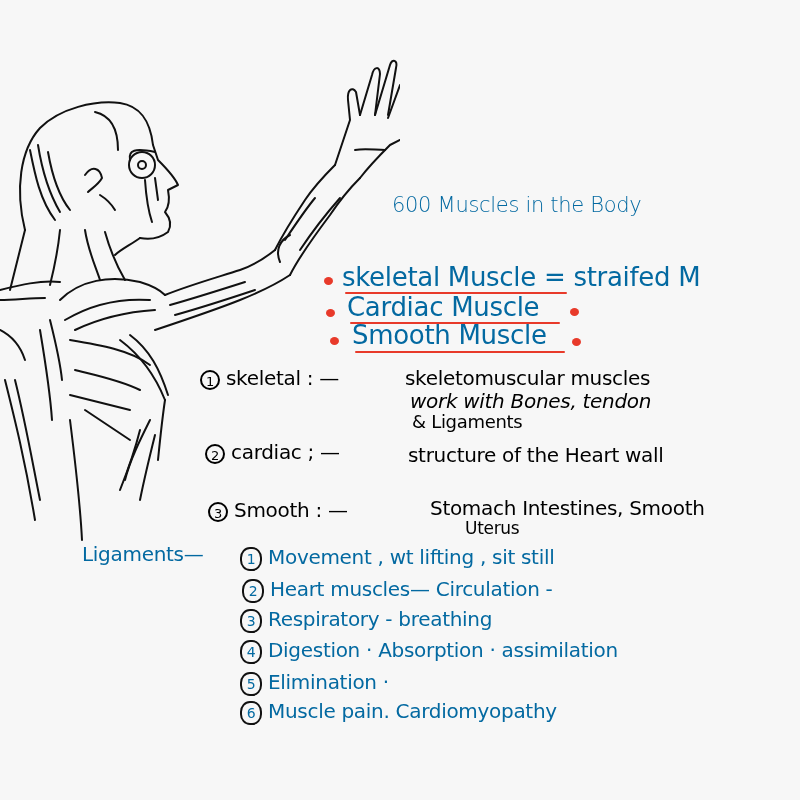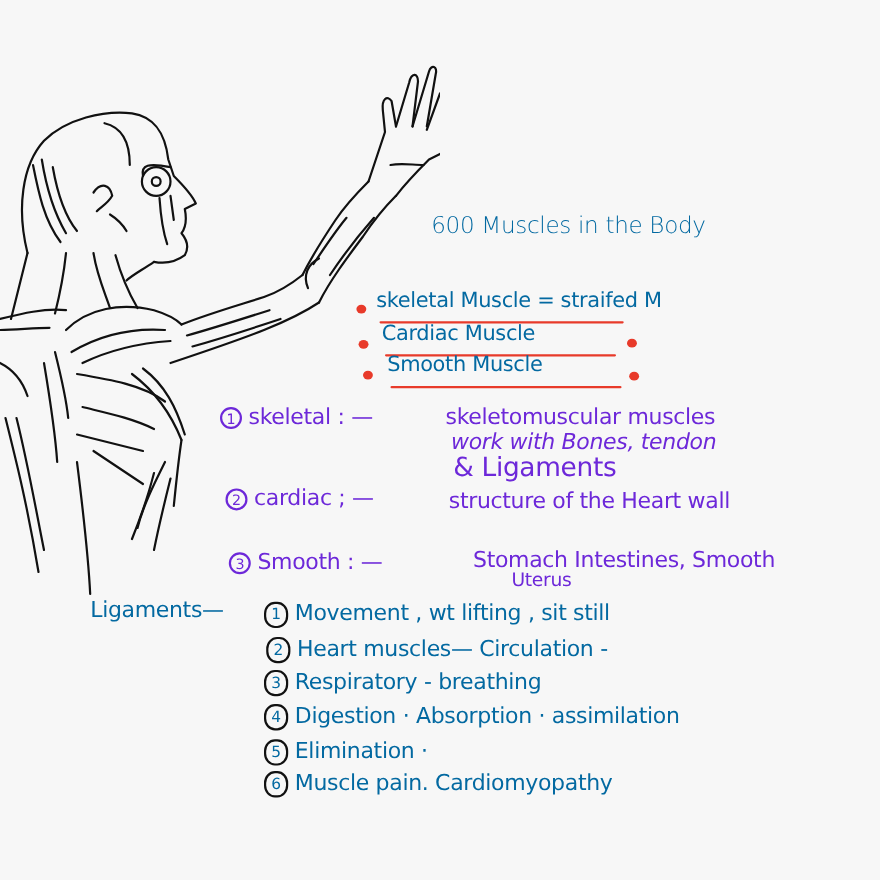--- a/index.html
+++ b/index.html
@@ -2,25 +2,25 @@
 <html><head>
 <meta charset="utf-8">
 <style>
   html,body{margin:0;padding:0;}
   body{width:800px;height:800px;background:#f7f7f7;position:relative;overflow:hidden;
        font-family:"DejaVu Sans", sans-serif;}
   .canvas{position:absolute;left:0;top:0;width:800px;height:800px;}
   .fig{position:absolute;left:0;top:0;width:400px;height:560px;}
   .t{position:absolute;white-space:nowrap;font-family:"DejaVu Sans", sans-serif;letter-spacing:-0.3px;}
   .blk{color:#0369a1;}
-  .blu{color:#6d28d9;}
+  .blu{color:#000000;}
   .title{left:392px;top:193px;font-size:21px;font-weight:300;}
   .bul{position:absolute;width:9px;height:8px;border-radius:50%;background:#e83a2a;}
   .ul{position:absolute;height:2px;background:#e83a2a;border-radius:1px;}
-  .type{font-size:19px;}
+  .type{font-size:26px;}
   .num{display:inline-block;width:20px;height:20px;border:2px solid currentColor;border-radius:50%;
        font-size:13px;line-height:20px;text-align:center;vertical-align:middle;margin-right:6px;box-sizing:border-box;}
   .numb{display:inline-block;width:22px;height:24px;border:2px solid #111;border-radius:45%;
        font-size:14px;line-height:20px;text-align:center;vertical-align:middle;margin-right:6px;box-sizing:border-box;}
   .desc{font-size:20px;}
   .fn{font-size:20px;}
 </style>
 </head>
 <body>
 
@@ -115,21 +115,21 @@
     <div class="ul" style="left:355px;top:351px;width:210px;"></div>
   </div>
 
   <div>
     <div class="t blu desc" style="left:200px;top:366px;">
       <span class="num">1</span><span>skeletal :</span>
       <span>—</span>
     </div>
     <div class="t blu desc" style="left:405px;top:366px;">skeletomuscular muscles</div>
     <div class="t blu desc" style="left:410px;top:389px;font-style:italic;">work with Bones, tendon</div>
-    <div class="t blu desc" style="left:412px;top:411px;font-size:24px;">&amp; Ligaments</div>
+    <div class="t blu desc" style="left:412px;top:411px;font-size:18px;">&amp; Ligaments</div>
 
     <div class="t blu desc" style="left:205px;top:440px;">
       <span class="num">2</span><span>cardiac ;</span>
       <span>—</span>
     </div>
     <div class="t blu desc" style="left:408px;top:443px;">structure of the Heart wall</div>
 
     <div class="t blu desc" style="left:208px;top:498px;">
       <span class="num">3</span><span>Smooth :</span>
       <span>—</span>

